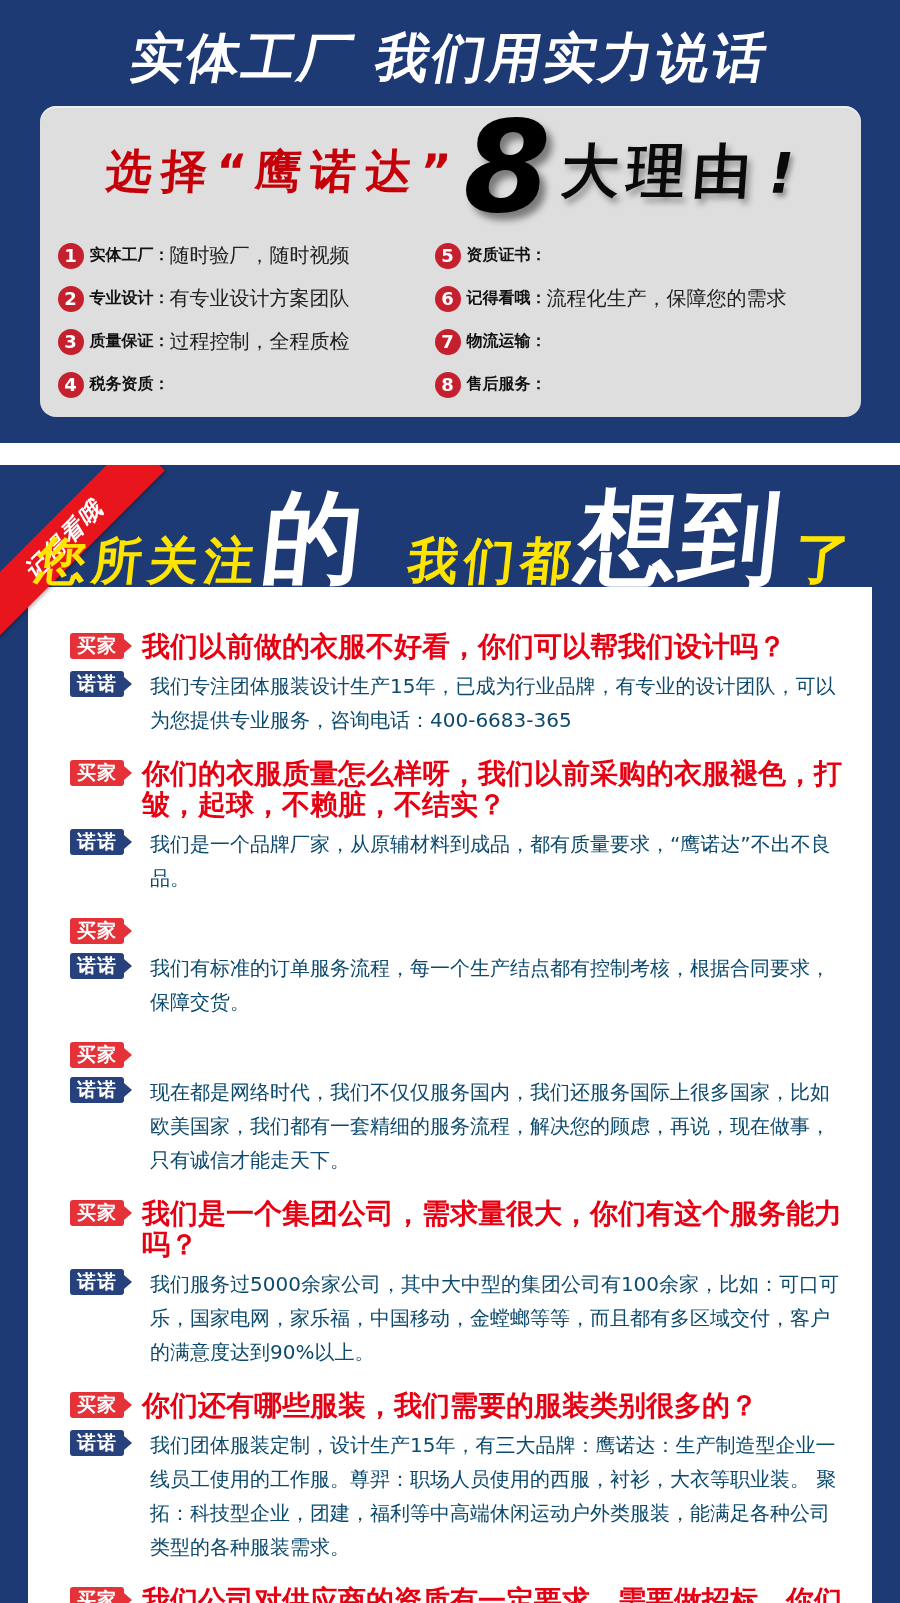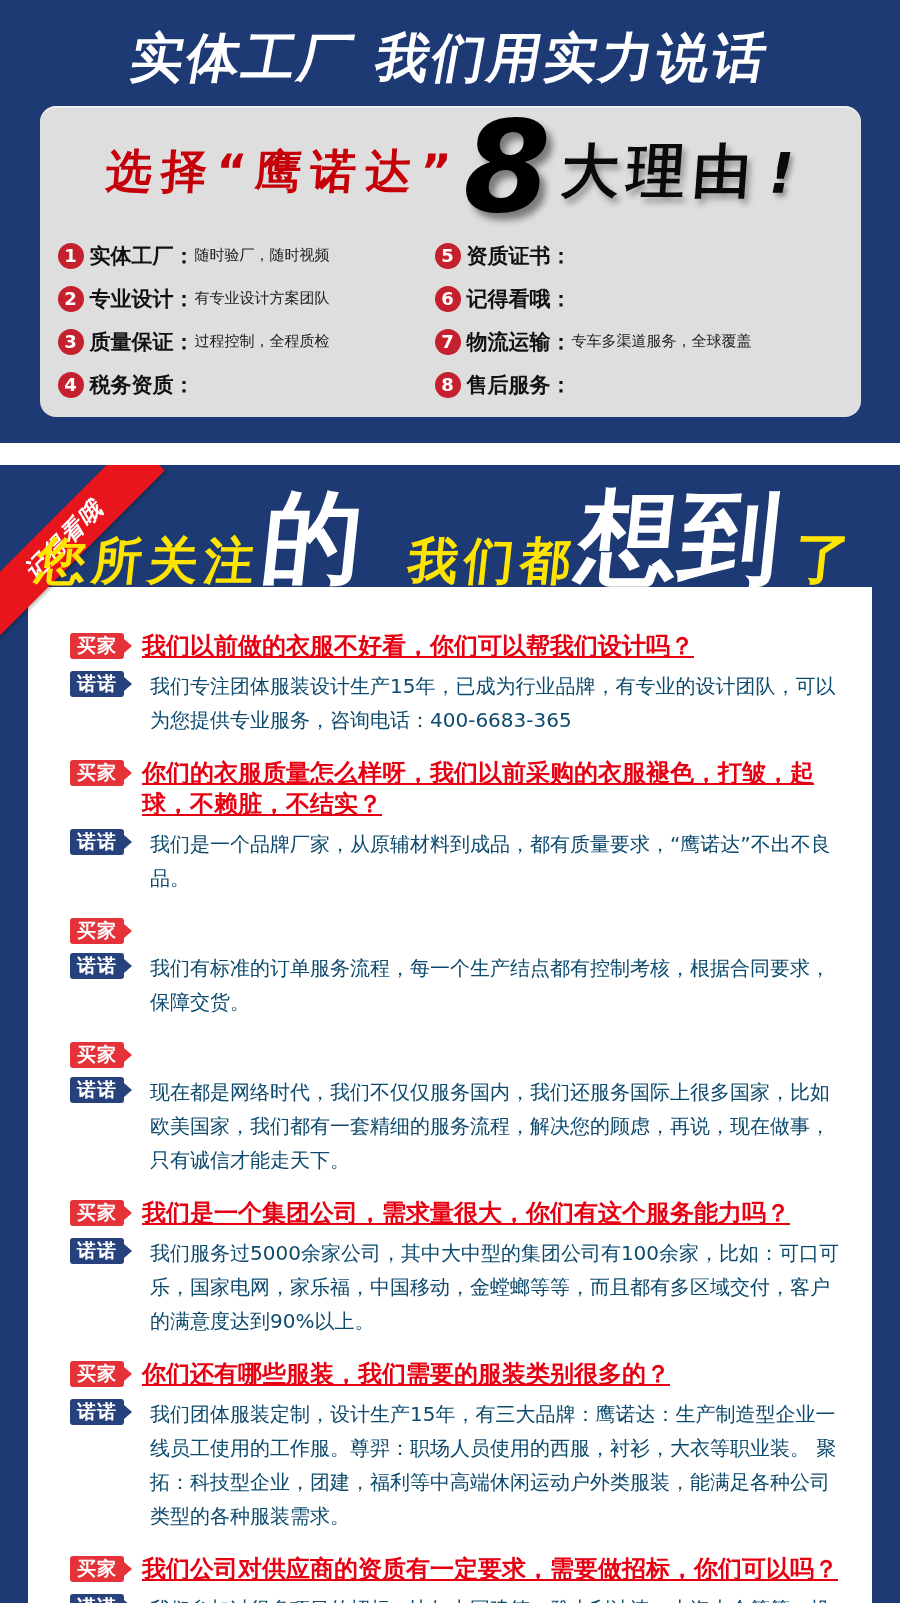--- a/index.html
+++ b/index.html
@@ -38,22 +38,22 @@
   .reasons-grid {
     display:grid; grid-auto-flow:column; grid-template-rows:repeat(4,1fr);
     grid-template-columns:377px 1fr; margin-top:6px; height:172px; align-items:center;
   }
   .reason { display:flex; align-items:center; white-space:nowrap; }
   .reason .num {
     width:26px; height:26px; border-radius:50%; background:#c5202e; color:#fff;
     font-size:18px; font-weight:bold; display:inline-flex; align-items:center;
     justify-content:center; margin-right:6px; flex-shrink:0;
   }
-  .reason .label { color:#111; font-size:21px; font-weight:bold; }
-  .reason .text { color:#222; font-size:15px;text-align:right; }
+  .reason .label { color:#111; font-size:16px; font-weight:bold; }
+  .reason .text { color:#222; font-size:20px;text-align:right; }
 
   
   .white-strip { height:22px; background:#fff; }
 
   
   .section2 { background:#1e3a74; position:relative; overflow:hidden; }
   .ribbon {
     position:absolute; top:52px; left:-56px; width:240px; padding:7px 0;
     background:#e8151d; color:#fff; font-size:23px; font-weight:bold; font-style:italic;
     text-align:center; transform:rotate(-45deg); letter-spacing:2px;
@@ -82,21 +82,21 @@
     font-weight:bold; margin-right:18px; margin-top:2px; letter-spacing:1px;
   }
   .tag::after {
     content:""; position:absolute; left:100%; top:50%; margin-top:-7px;
     border:7px solid transparent; border-left-width:8px; border-right-width:0;
   }
   .tag-buyer { background:#e53238; }
   .tag-buyer::after { border-left-color:#e53238; }
   .tag-reply { background:#27417d; }
   .tag-reply::after { border-left-color:#27417d; }
-  .q-text { color:#e60012; font-size:24px; font-weight:bold; line-height:31px;text-decoration:underline; }
+  .q-text { color:#e60012; font-size:28px; font-weight:bold; line-height:31px; }
   .a-text { color:#0c4a6e; font-size:20px; line-height:34px;margin-left:8px; }
 </style>
 </head>
 <body>
 
 <div class="page">
 
   <section class="section1">
     <h1 class="slogan">实体工厂 我们用实力说话</h1>
 
@@ -128,25 +128,25 @@
           <span class="num">4</span>
           <span class="label">税务资质：</span>
         </div>
         <div class="reason">
           <span class="num">5</span>
           <span class="label">资质证书：</span>
         </div>
         <div class="reason">
           <span class="num">6</span>
           <span class="label">记得看哦：</span>
+          <span class="text">流程化生产，保障您的需求</span>
         </div>
         <div class="reason">
           <span class="num">7</span>
           <span class="label">物流运输：</span>
-          <span class="text">专车多渠道服务，全球覆盖</span>
         </div>
         <div class="reason">
           <span class="num">8</span>
           <span class="label">售后服务：</span>
         </div>
       </div>
     </div>
   </section>
 
   <div class="white-strip"></div>

